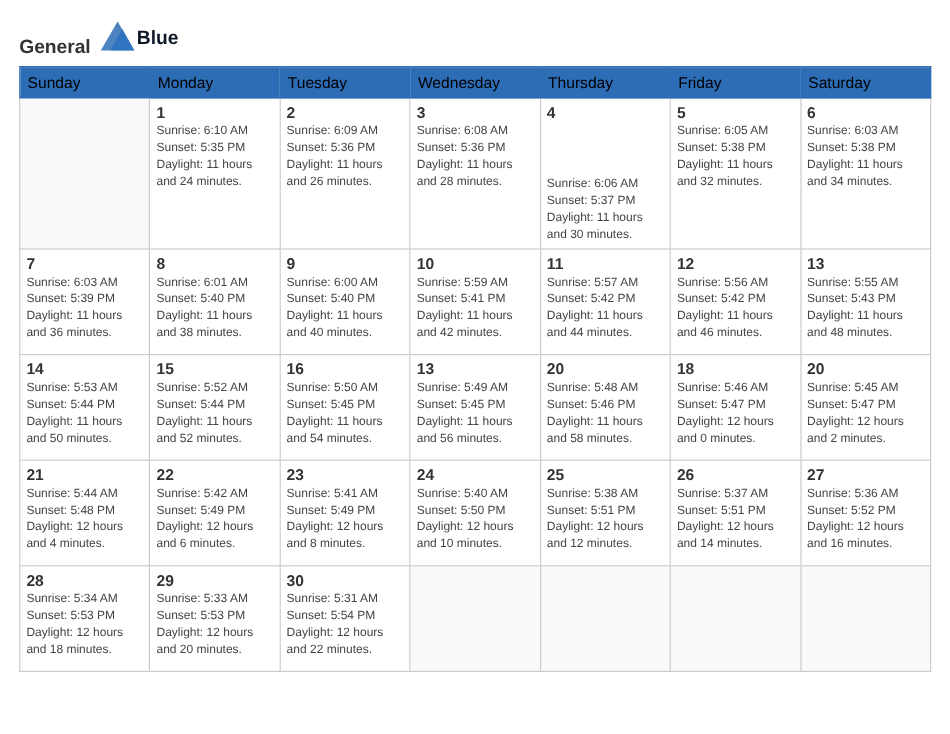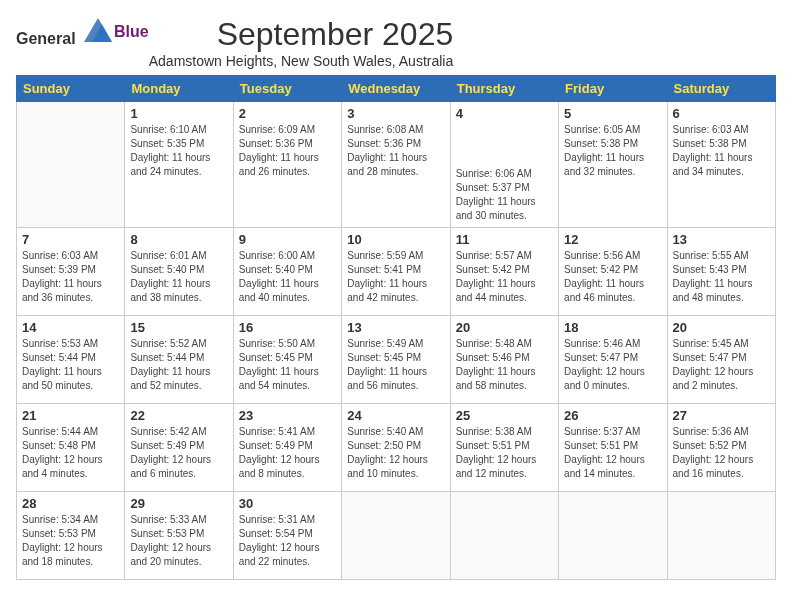--- a/index.html
+++ b/index.html
@@ -22,21 +22,21 @@
       align-items: center;
     }
     .logo-text-general {
       font-size: 16px;
       font-weight: bold;
       color: #333;
     }
     .logo-text-blue {
       font-size: 16px;
       font-weight: bold;
-      color: #701a75;
+      color: #0f172a;
     }
     .logo-icon {
       width: 32px;
       height: 28px;
       margin-left: 2px;
     }
     .title-section {
       text-align: right;
     }
     .month-title {
@@ -48,25 +48,25 @@
       font-size: 14px;
       color: #333;
     }
     .calendar {
       width: 100%;
       border-collapse: collapse;
       table-layout: fixed;
     }
     .calendar th {
       background-color: #2d6db5;
-      color: #fde047;
+      color: #000000;
       text-align: left;
       padding: 5px 6px;
       font-size: 13px;
-      font-weight: bold;
+      font-weight: normal;
       border: 1px solid #2d6db5;
     }
     .calendar td {
       border: 1px solid #ccc;
       vertical-align: top;
       padding: 4px 5px;
       height: 88px;
       font-size: 10px;
       color: #333;
     }
@@ -95,24 +95,20 @@
       <span class="logo-text-general">General</span>
       <svg class="logo-icon" viewBox="0 0 32 28" xmlns="http://www.w3.org/2000/svg">
         <polygon points="16,2 30,26 2,26" fill="#2d6db5" opacity="0.85"></polygon>
         <polygon points="20,8 30,26 10,26" fill="#1a6bbf" opacity="0.6"></polygon>
       </svg>
     </div>
     <div>
       <span class="logo-text-blue">Blue</span>
     </div>
   </div>
-  <div class="title-section">
-    <div class="month-title">September 2025</div>
-    <div class="location-title">Adamstown Heights, New South Wales, Australia</div>
-  </div>
 </div>
 
 <table class="calendar">
   <thead>
     <tr>
     <th>Sunday</th>
         <th>Monday</th>
         <th>Tuesday</th>
         <th>Wednesday</th>
         <th>Thursday</th>
@@ -286,21 +282,21 @@
         <td>
           <span class="day-number">23</span>
           <div class="day-info" style="white-space: pre-line;">Sunrise: 5:41 AM
 Sunset: 5:49 PM
 Daylight: 12 hours
 and 8 minutes.</div>
         </td>
         <td>
           <span class="day-number">24</span>
           <div class="day-info" style="white-space: pre-line;">Sunrise: 5:40 AM
-Sunset: 2:50 PM
+Sunset: 5:50 PM
 Daylight: 12 hours
 and 10 minutes.</div>
         </td>
         <td>
           <span class="day-number">25</span>
           <div class="day-info" style="white-space: pre-line;">Sunrise: 5:38 AM
 Sunset: 5:51 PM
 Daylight: 12 hours
 and 12 minutes.</div>
         </td>

